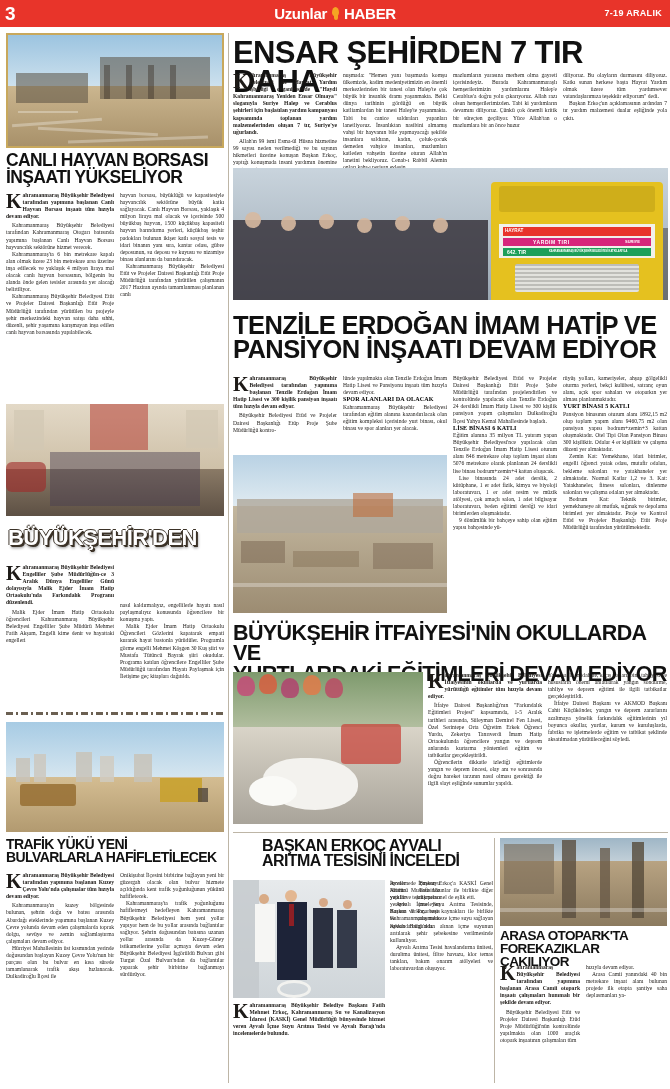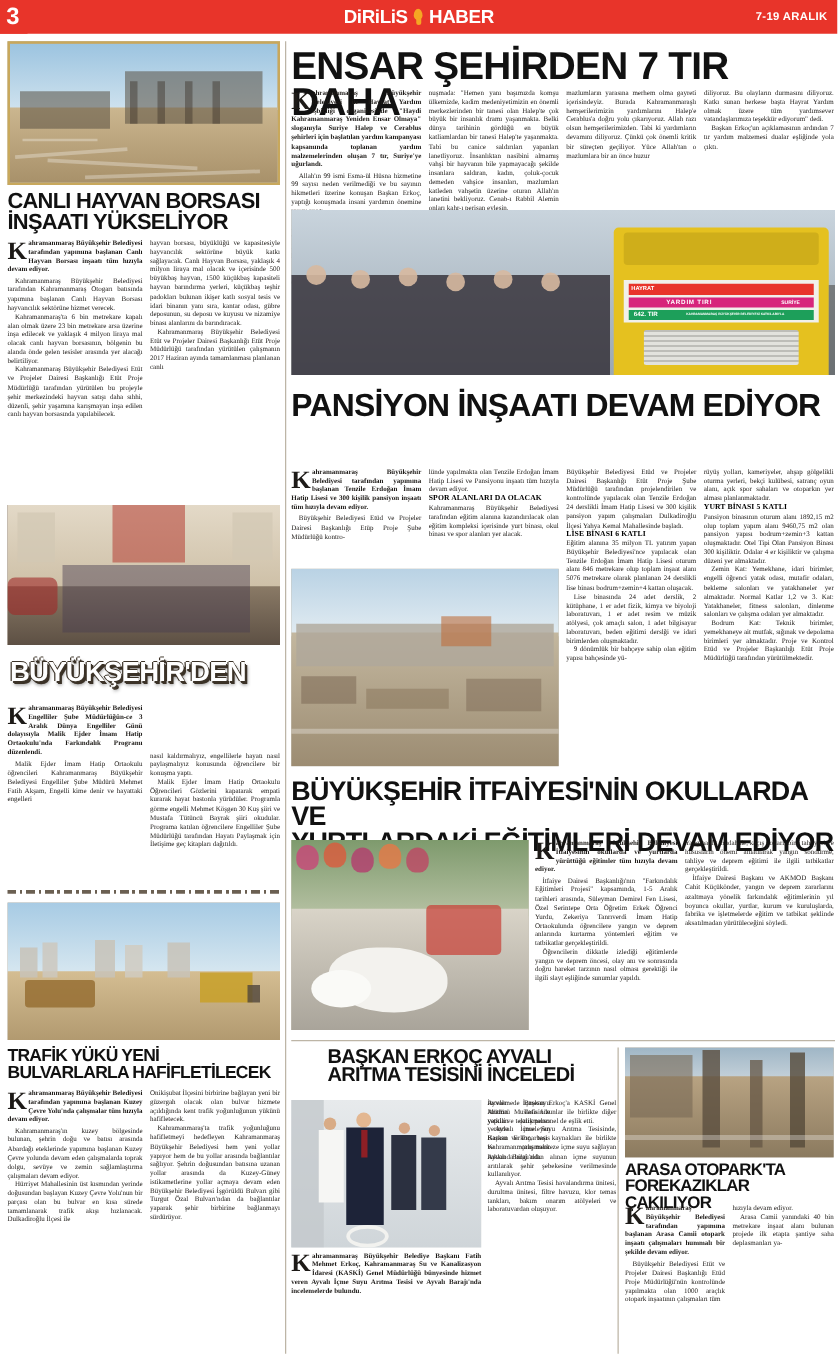--- a/index.html
+++ b/index.html
@@ -103,21 +103,21 @@
   .hrule { position: absolute; height: 1px; background: #bdb5a6; }
 </style>
 </head>
 <body>
 
 <div class="page">
 
   <div class="masthead">
     <div class="folio">3</div>
     <div class="logo-wrap">
-      <span class="logo-a">DiRiLiS</span>
+      <span class="logo-a">Uzunlar</span>
       <span class="logo-flame"></span>
       <span class="logo-b">HABER</span>
     </div>
     <div class="dateline">7-19 ARALIK</div>
   </div>
 
   <div class="photo tanborder" style="position:absolute;left:6px;top:33px;width:218px;height:115px;">
     <div class="sky"></div>
       <div class="grnd"></div>
     <div class="blk" style="left:8px;top:38px;width:72px;height:30px;"></div>
@@ -256,20 +256,21 @@
     <div style="position:absolute;left:392px;top:70.5px;font-family:'Liberation Sans',sans-serif;font-size:4px;font-weight:bold;color:#fff;">SURİYE</div>
     <div style="position:absolute;left:274px;top:80.5px;font-family:'Liberation Sans',sans-serif;font-size:5px;font-weight:bold;color:#fff;">642. TIR</div>
     <div style="position:absolute;left:316px;top:81.5px;width:100px;font-family:'Liberation Sans',sans-serif;font-size:2.6px;font-weight:bold;color:#fff;">KAHRAMANMARAŞ BÜYÜKŞEHİR BELEDİYESİ KATKILARIYLA</div>
     <div style="position:absolute;left:282px;top:96px;width:124px;height:28px;background:#c9c9c4;
                 background-image:repeating-linear-gradient(#bdbdb8 0 2px, #e2e2dd 2px 4px);border-radius:2px;"></div>
 
     <div class="blk2" style="left:430px;top:60px;width:6px;height:72px;background:rgba(60,55,50,.5);"></div>
   </div>
 
   <div class="hl-black" style="position:absolute;left:233px;top:313px;width:435px;font-size:25.5px;">
+    <div>TENZİLE ERDOĞAN İMAM HATİP VE</div>
     <div>PANSİYON İNŞAATI DEVAM EDİYOR</div>
   </div>
 
   <div style="position:absolute;left:233px;top:375px;width:104px;">
     <p class="body-col lead dropcap-para">
       <span class="dropcap">K</span>
       <span>ahramanmaraş Büyükşehir Belediyesi tarafından yapımına başlanan Tenzile Erdoğan İmam Hatip Lisesi ve 300 kişilik pansiyon inşaatı tüm hızıyla devam ediyor.</span>
     </p>
     <p class="body-col" style="text-indent:6px;margin-top:2px;">Büyükşehir Belediyesi Etüd ve Projeler Dairesi Başkanlığı Etüp Proje Şube Müdürlüğü kontro-</p>
   </div>

